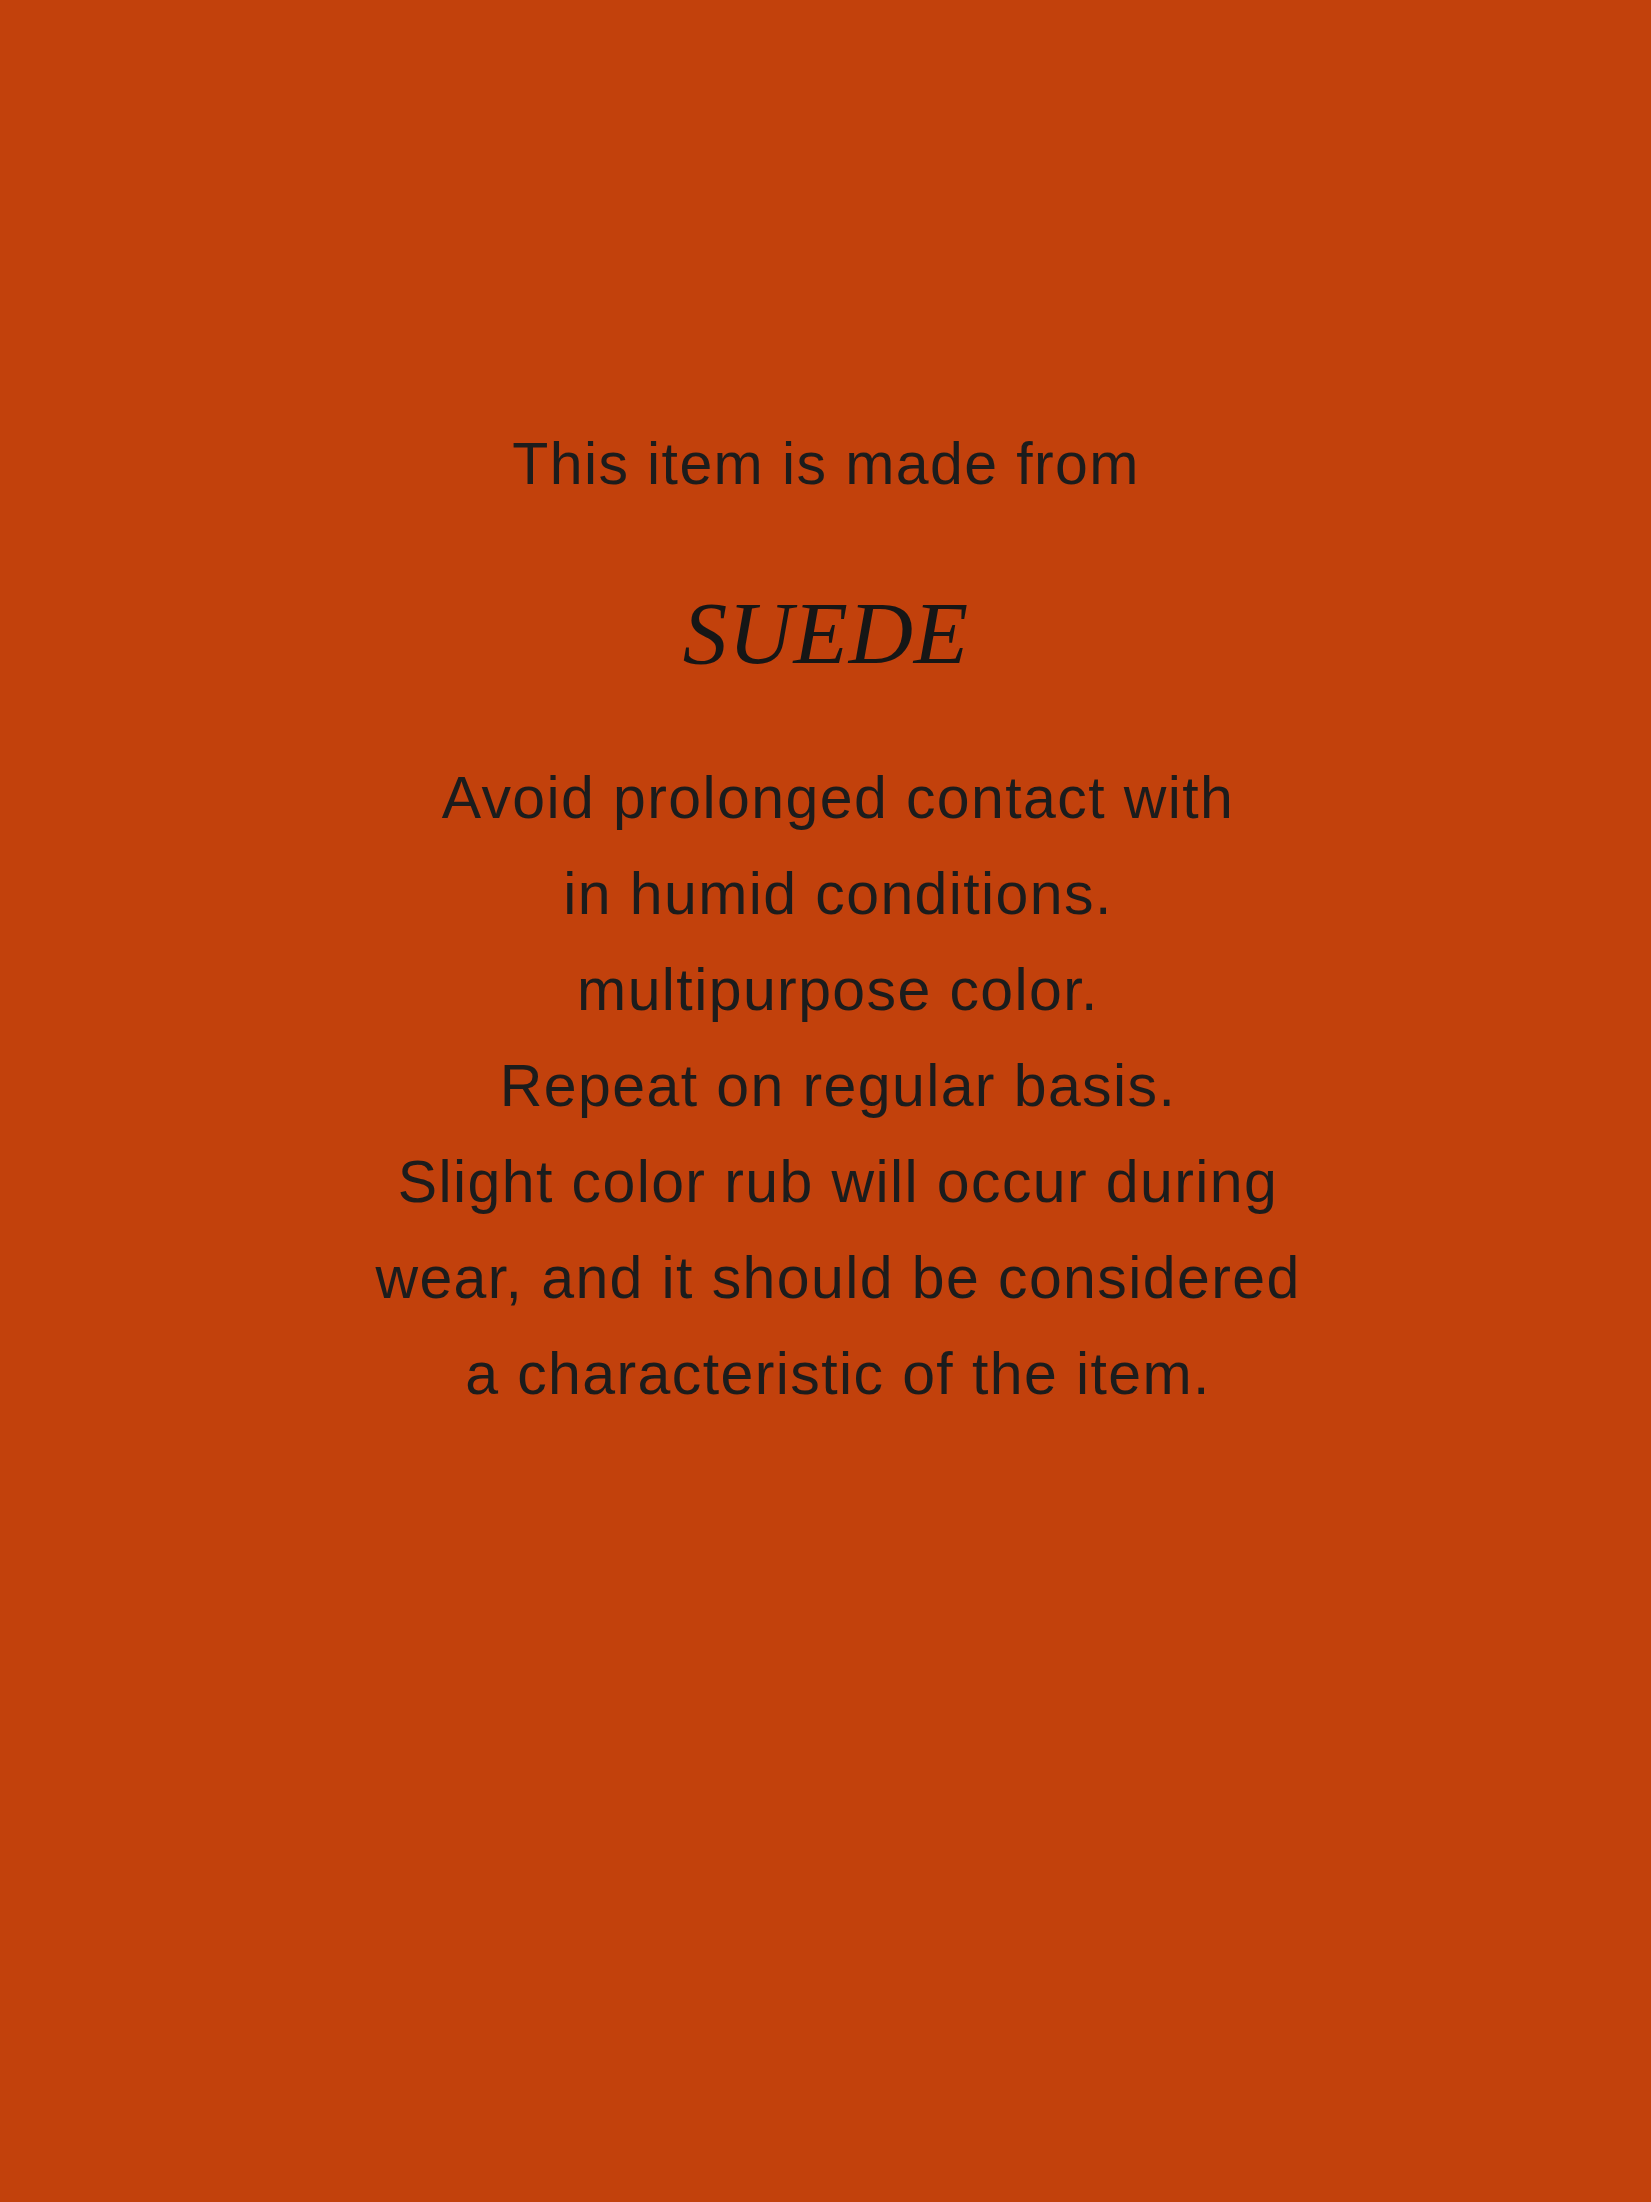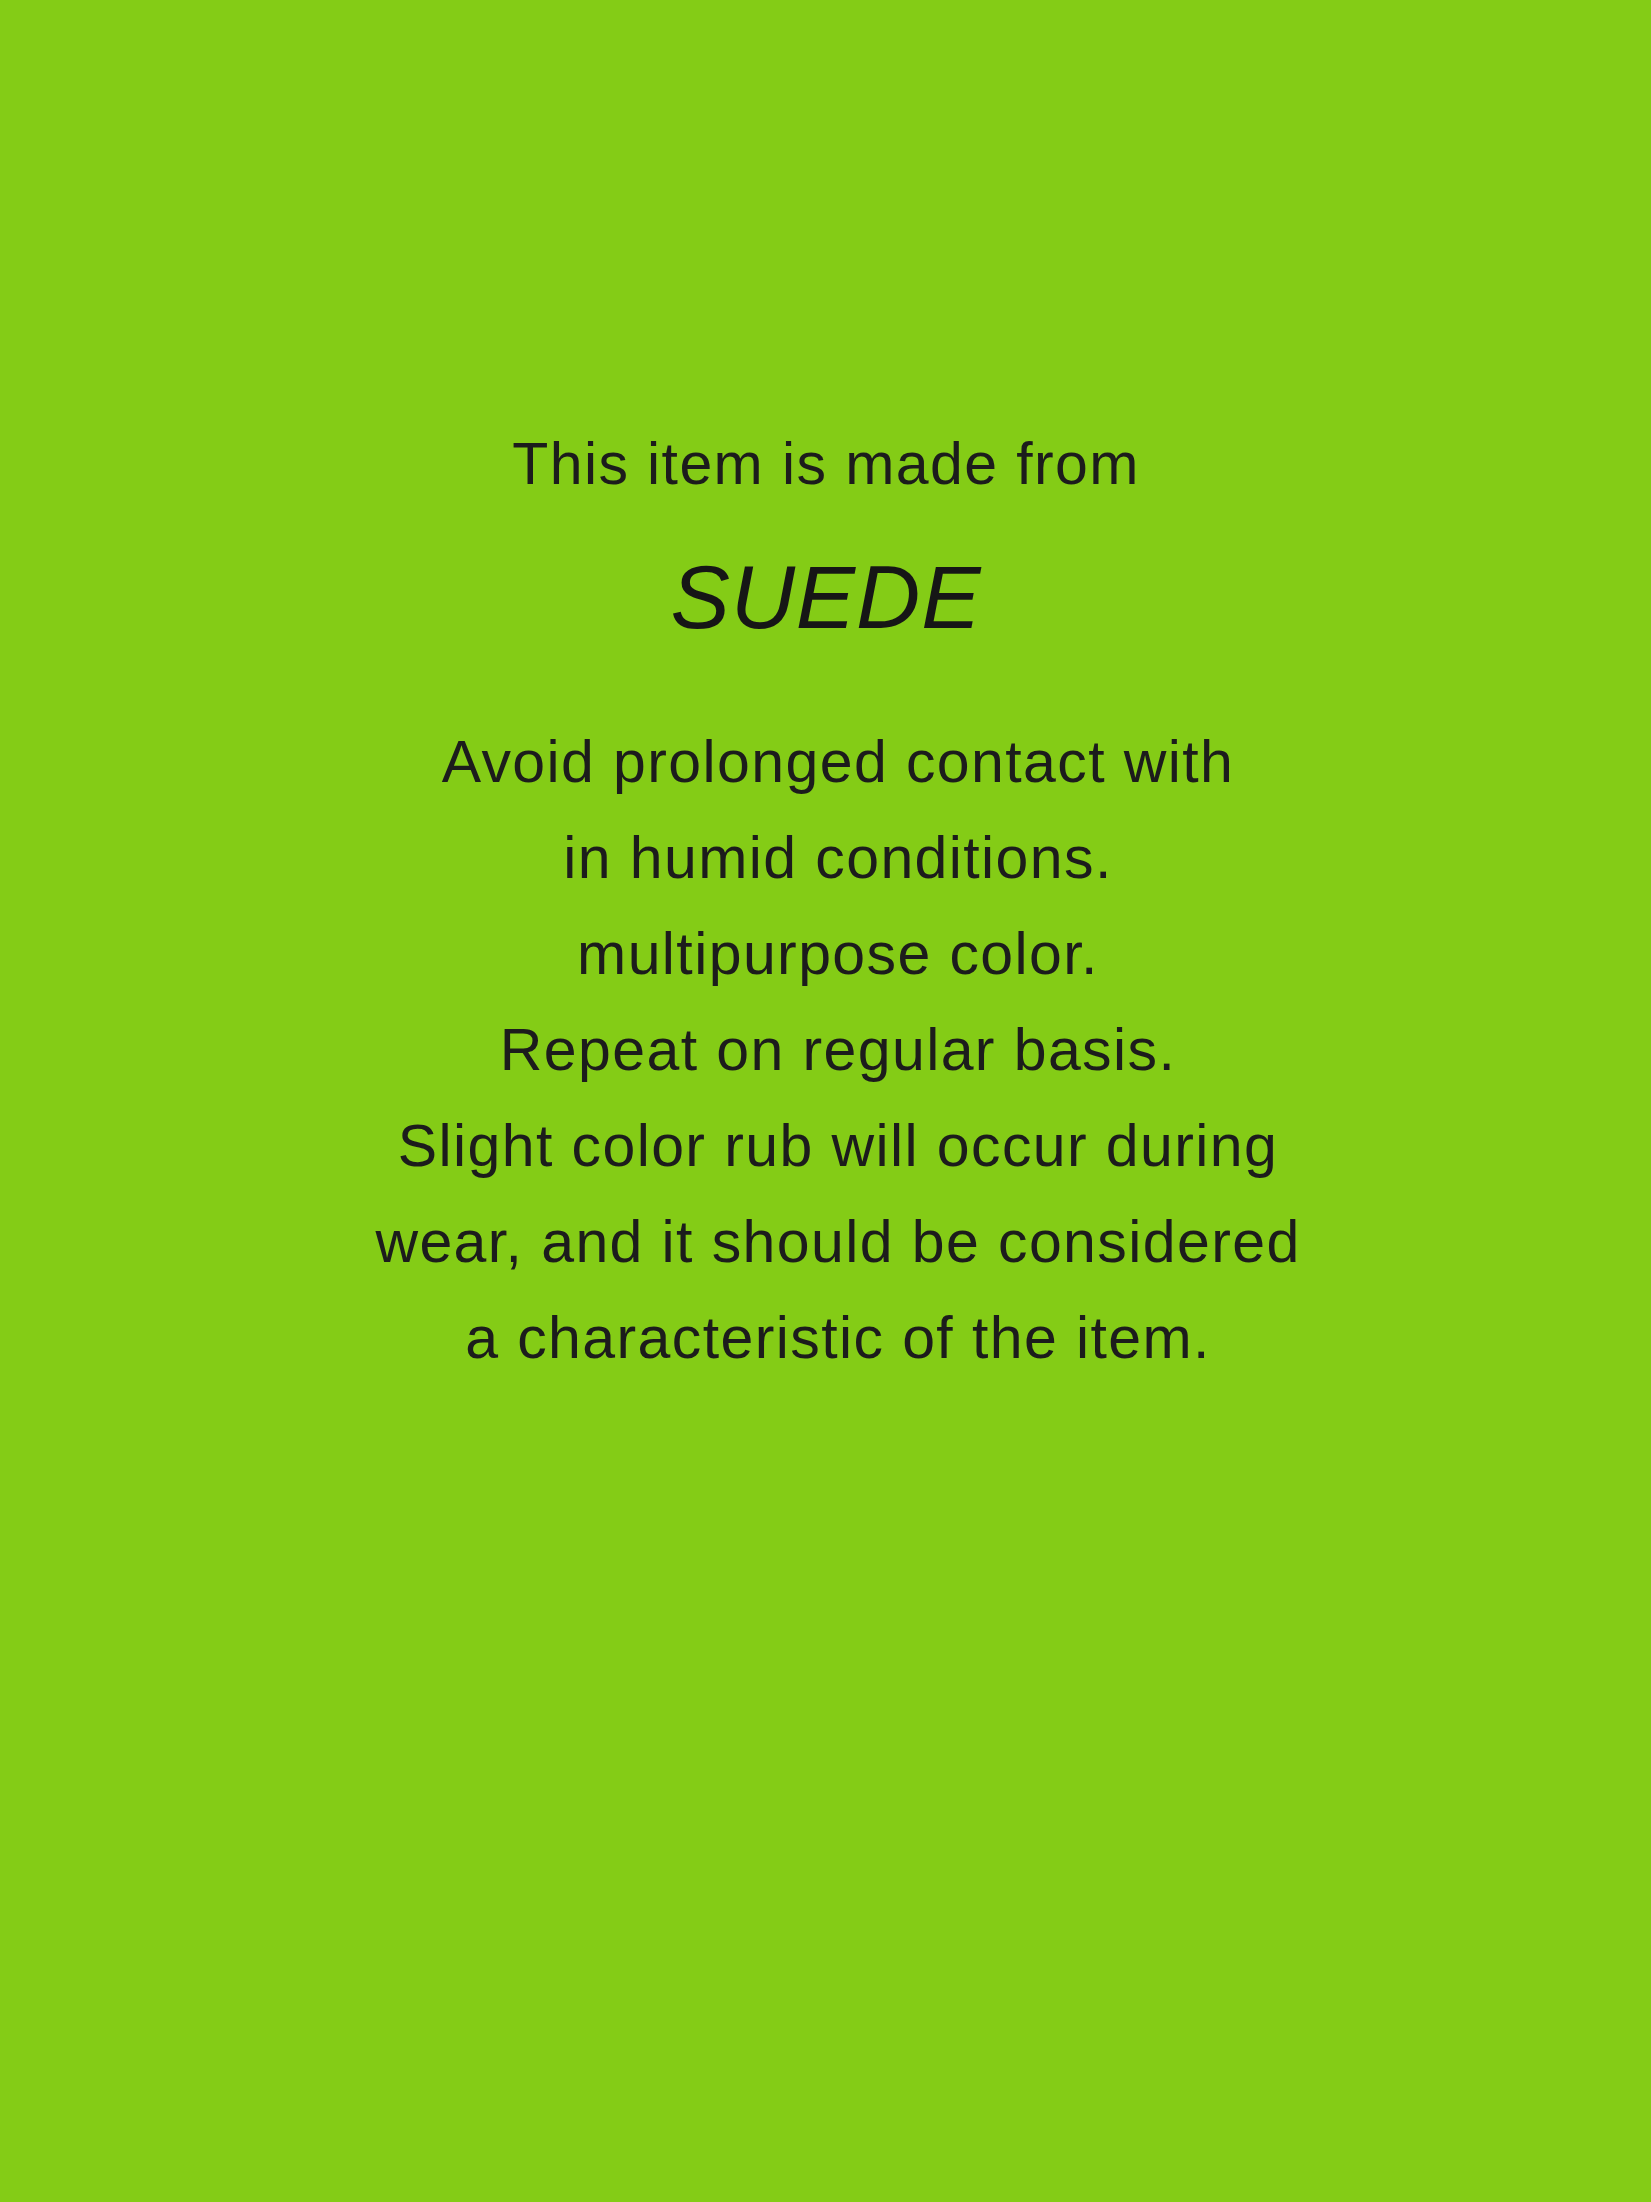--- a/index.html
+++ b/index.html
@@ -5,21 +5,21 @@
   * { margin: 0; padding: 0; box-sizing: border-box; }
 
   html, body {
     background: #e8e8e6;
   }
 
   .canvas {
     position: relative;
     width: 1652px;
     height: 2203px;
-    background: #84cc16;
+    background: #c2410c;
     overflow: hidden;
     font-family: "Liberation Sans", sans-serif;
   }
 
   .card {
     position: absolute;
     top: 0;
     left: 0;
     width: 100%;
     padding-top: 416px;
@@ -28,22 +28,22 @@
 
   .intro-line {
     font-size: 59px;
     line-height: 96px;
     letter-spacing: 1.4px;
     color: #1c1c1c;
     font-weight: 400;
   }
 
   .material-title {
-    margin-top: 33px;
-    font-family: Liberation Sans, sans-serif;
+    margin-top: 69px;
+    font-family: Liberation Serif, serif;
     font-style: italic;
     font-weight: 500;
     font-size: 89px;
     line-height: 104px;
     letter-spacing: 0.9px;
     color: #161616;
   }
 
   .care-block {
     margin-top: 65px;

